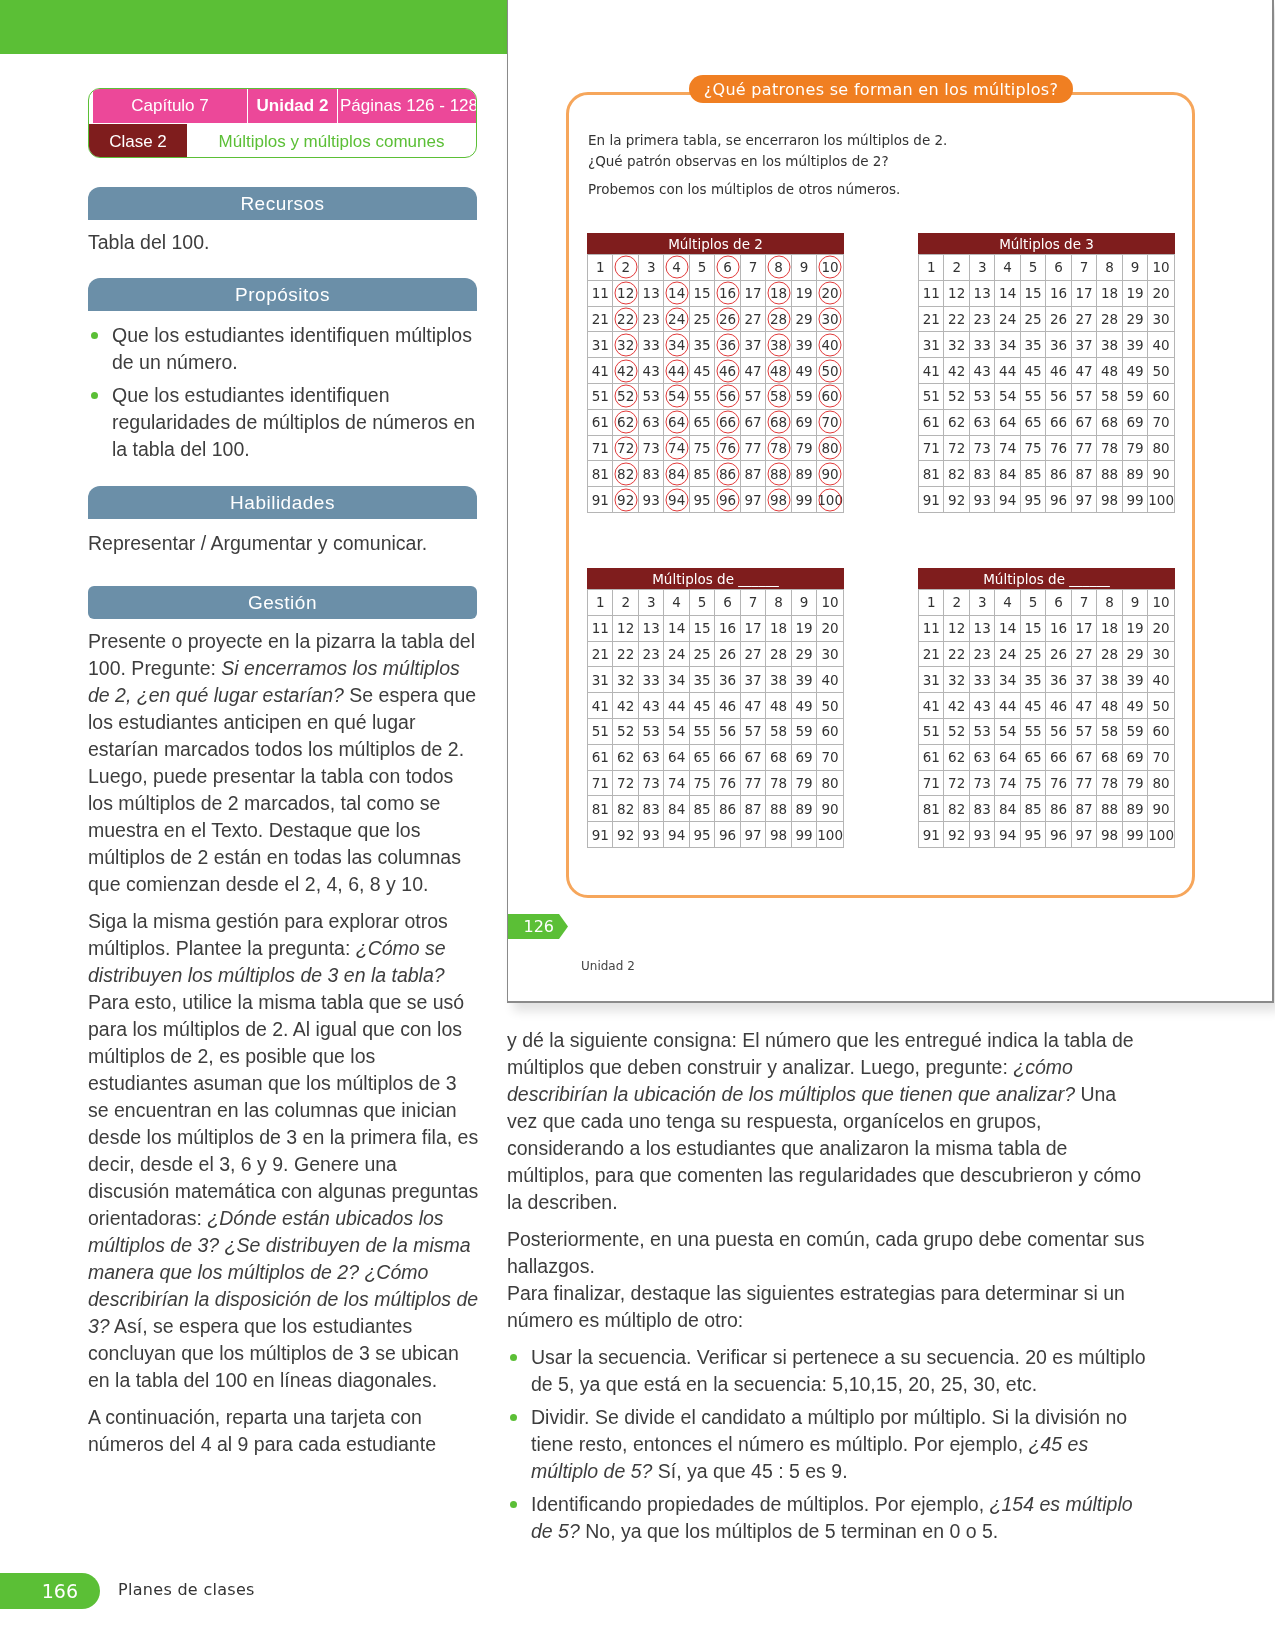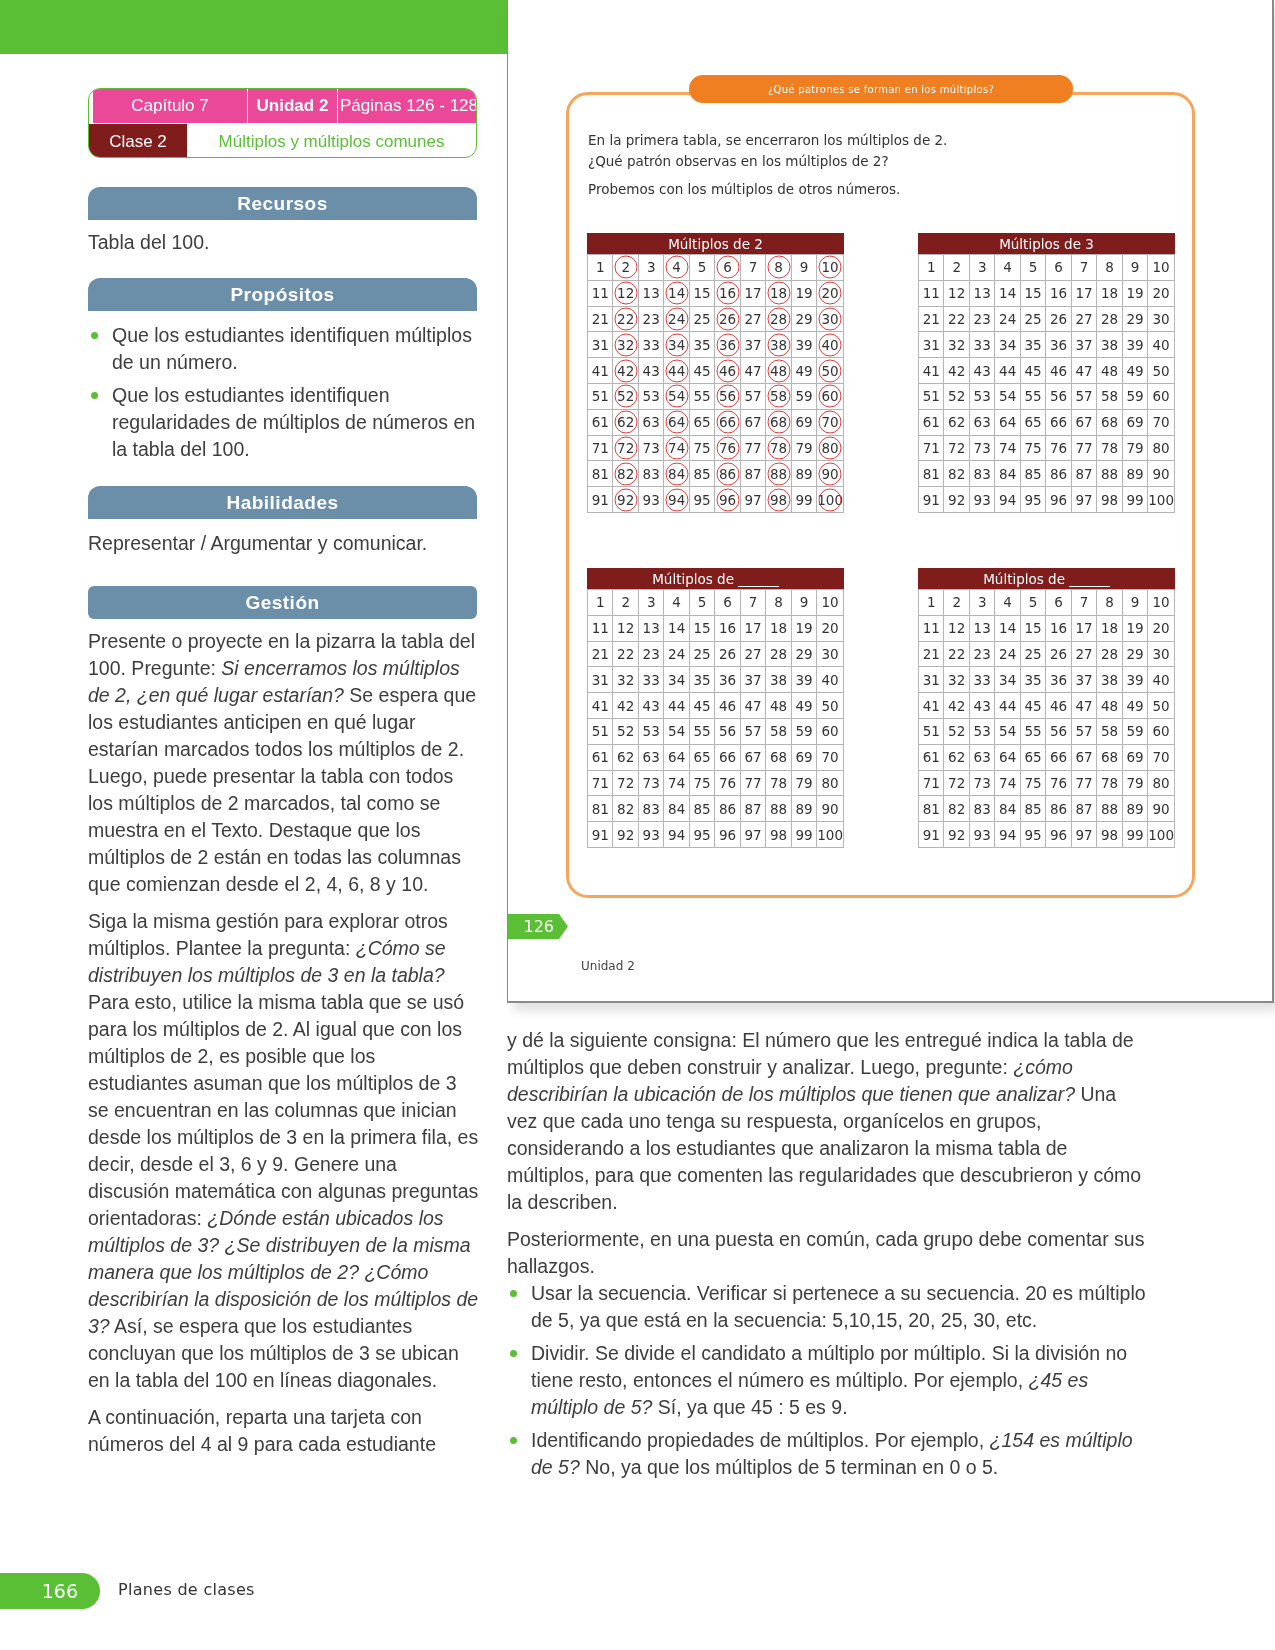--- a/index.html
+++ b/index.html
@@ -13,34 +13,34 @@
   .info-row1 { position: absolute; left: 4px; top: 0; width: 100%; height: 34px; background: #ec4899; display: flex; color: #fff; font-family: "Liberation Sans", sans-serif; font-size: 17px; }
   .info-row1 > div { display: flex; align-items: center; justify-content: center; height: 100%; }
   .info-cap { width: 155px; border-right: 1.5px solid #fff; }
   .info-unit { width: 90px; border-right: 1.5px solid #fff; font-weight: bold; }
   .info-pages { flex: 1; }
   .info-row2 { position: absolute; left: 0; top: 34px; width: 100%; height: 36px; display: flex; font-family: "Liberation Sans", sans-serif; font-size: 17px; border-top: 1.5px solid #fff; }
   .info-class { width: 98px; background: #7f1d1d; color: #fff; display: flex; align-items: center; justify-content: center; }
   .info-topic { flex: 1; color: #5bbf36; display: flex; align-items: center; justify-content: center; }
 
   
-  .sec-head { position: absolute; left: 88px; width: 389px; height: 33px; background: #6b8fa8; border-radius: 12px 12px 0 0; color: #fff; font-family: "Liberation Sans", sans-serif; font-weight: bold; font-size: 19px; letter-spacing: 0.5px; display: flex; align-items: center; justify-content: center; }
+  .sec-head { position: absolute; left: 88px; width: 389px; height: 33px; background: #6b8fa8; border-radius: 12px 12px 0 0; color: #fff; font-family: "Liberation Sans", sans-serif; font-weight: normal; font-size: 19px; letter-spacing: 0.5px; display: flex; align-items: center; justify-content: center; }
 
   .body-text { position: absolute; font-family: "Liberation Sans", sans-serif; font-size: 19.5px; line-height: 27px; color: #3d3d3d; font-weight: 300; }
   .body-text i { font-style: italic; }
   .para { margin-bottom: 10px; }
 
   .bullets { list-style: none; }
   .bullets li { position: relative; padding-left: 24px; margin-bottom: 6px; }
   .bullets li::before { content: ""; position: absolute; left: 3px; top: 10px; width: 7px; height: 7px; border-radius: 50%; background: #5bbf36; }
 
   
   .inset { position: absolute; left: 507px; top: 0; width: 767px; height: 1003px; background: #fff; border-left: 1.5px solid #8a8a8a; border-bottom: 2px solid #8a8a8a; border-right: 2px solid #8a8a8a; box-shadow: 6px 8px 10px rgba(0,0,0,0.12); }
   .orange-box { position: absolute; left: 58px; top: 92px; width: 629px; height: 806px; border: 3px solid #f6a65b; border-radius: 22px; }
-  .box-title { position: absolute; left: 181px; top: 75px; width: 384px; height: 28px; background: #f07f22; border-radius: 14px; color: #fff; font-family: "DejaVu Sans", sans-serif; font-size: 10px; display: flex; align-items: center; justify-content: center; letter-spacing: 0.3px; }
+  .box-title { position: absolute; left: 181px; top: 75px; width: 384px; height: 28px; background: #f07f22; border-radius: 14px; color: #fff; font-family: "DejaVu Sans", sans-serif; font-size: 16px; display: flex; align-items: center; justify-content: center; letter-spacing: 0.3px; }
   .inset-text { position: absolute; left: 80px; font-family: "DejaVu Sans", sans-serif; font-size: 13.5px; color: #333; line-height: 21px; }
 
   .mtable { position: absolute; width: 257px; }
   .mtable .thead { height: 21px; background: #7f1d1d; color: #fff; font-family: "DejaVu Sans", sans-serif; font-size: 13.5px; display: flex; align-items: center; justify-content: center; }
   .mtable .grid { display: grid; grid-template-columns: repeat(10, 1fr); border-left: 1px solid #b5b5b5; border-top: 1px solid #b5b5b5; }
   .mtable .cell { height: 25.8px; border-right: 1px solid #b5b5b5; border-bottom: 1px solid #b5b5b5; display: flex; align-items: center; justify-content: center; font-family: "DejaVu Sans", sans-serif; font-size: 13.5px; color: #333; position: relative; }
   .mtable .cell.circ::after { content: ""; position: absolute; left: 50%; top: 50%; width: 21px; height: 21px; transform: translate(-50%,-50%); border: 1.4px solid #e23a3a; border-radius: 50%; }
 
   .inset-footer-tag { position: absolute; left: 0; top: 914px; width: 60px; height: 25px; background: #5bbf36; color: #fff; font-family: "DejaVu Sans", sans-serif; font-size: 16px; display: flex; align-items: center; justify-content: flex-end; padding-right: 14px; clip-path: polygon(0 0, 85% 0, 100% 50%, 85% 100%, 0 100%); }
   .inset-footer-label { position: absolute; left: 73px; top: 959px; font-family: "DejaVu Sans", sans-serif; font-size: 12px; color: #444; }
@@ -512,20 +512,21 @@
       </div>
   </div>
 
   <div class="inset-footer-tag">126</div>
   <div class="inset-footer-label">Unidad 2</div>
 </div>
 
 <div class="body-text" style="left:507px; top:1027px; width:640px;">
   <p class="para"><span>y dé la siguiente consigna: El número que les entregué indica la tabla de múltiplos que deben construir y analizar. Luego, pregunte: </span><i>¿cómo describirían la ubicación de los múltiplos que tienen que analizar?</i><span> Una vez que cada uno tenga su respuesta, organícelos en grupos, considerando a los estudiantes que analizaron la misma tabla de múltiplos, para que comenten las regularidades que descubrieron y cómo la describen.</span></p>
   <p>Posteriormente, en una puesta en común, cada grupo debe comentar sus hallazgos.</p>
+  <p class="para">Para finalizar, destaque las siguientes estrategias para determinar si un número es múltiplo de otro:</p>
   <ul class="bullets">
     <li><span>Usar la secuencia. Verificar si pertenece a su secuencia. 20 es múltiplo de 5, ya que está en la secuencia: 5,10,15, 20, 25, 30, etc.</span></li>
     <li><span>Dividir. Se divide el candidato a múltiplo por múltiplo. Si la división no tiene resto, entonces el número es múltiplo. Por ejemplo, </span><i>¿45 es múltiplo de 5?</i><span> Sí, ya que 45 : 5 es 9.</span></li>
     <li><span>Identificando propiedades de múltiplos. Por ejemplo, </span><i>¿154 es múltiplo de 5?</i><span> No, ya que los múltiplos de 5 terminan en 0 o 5.</span></li>
   </ul>
 </div>
 
 <div class="footer-pill">166</div>
 <div class="footer-label">Planes de clases</div>
 

